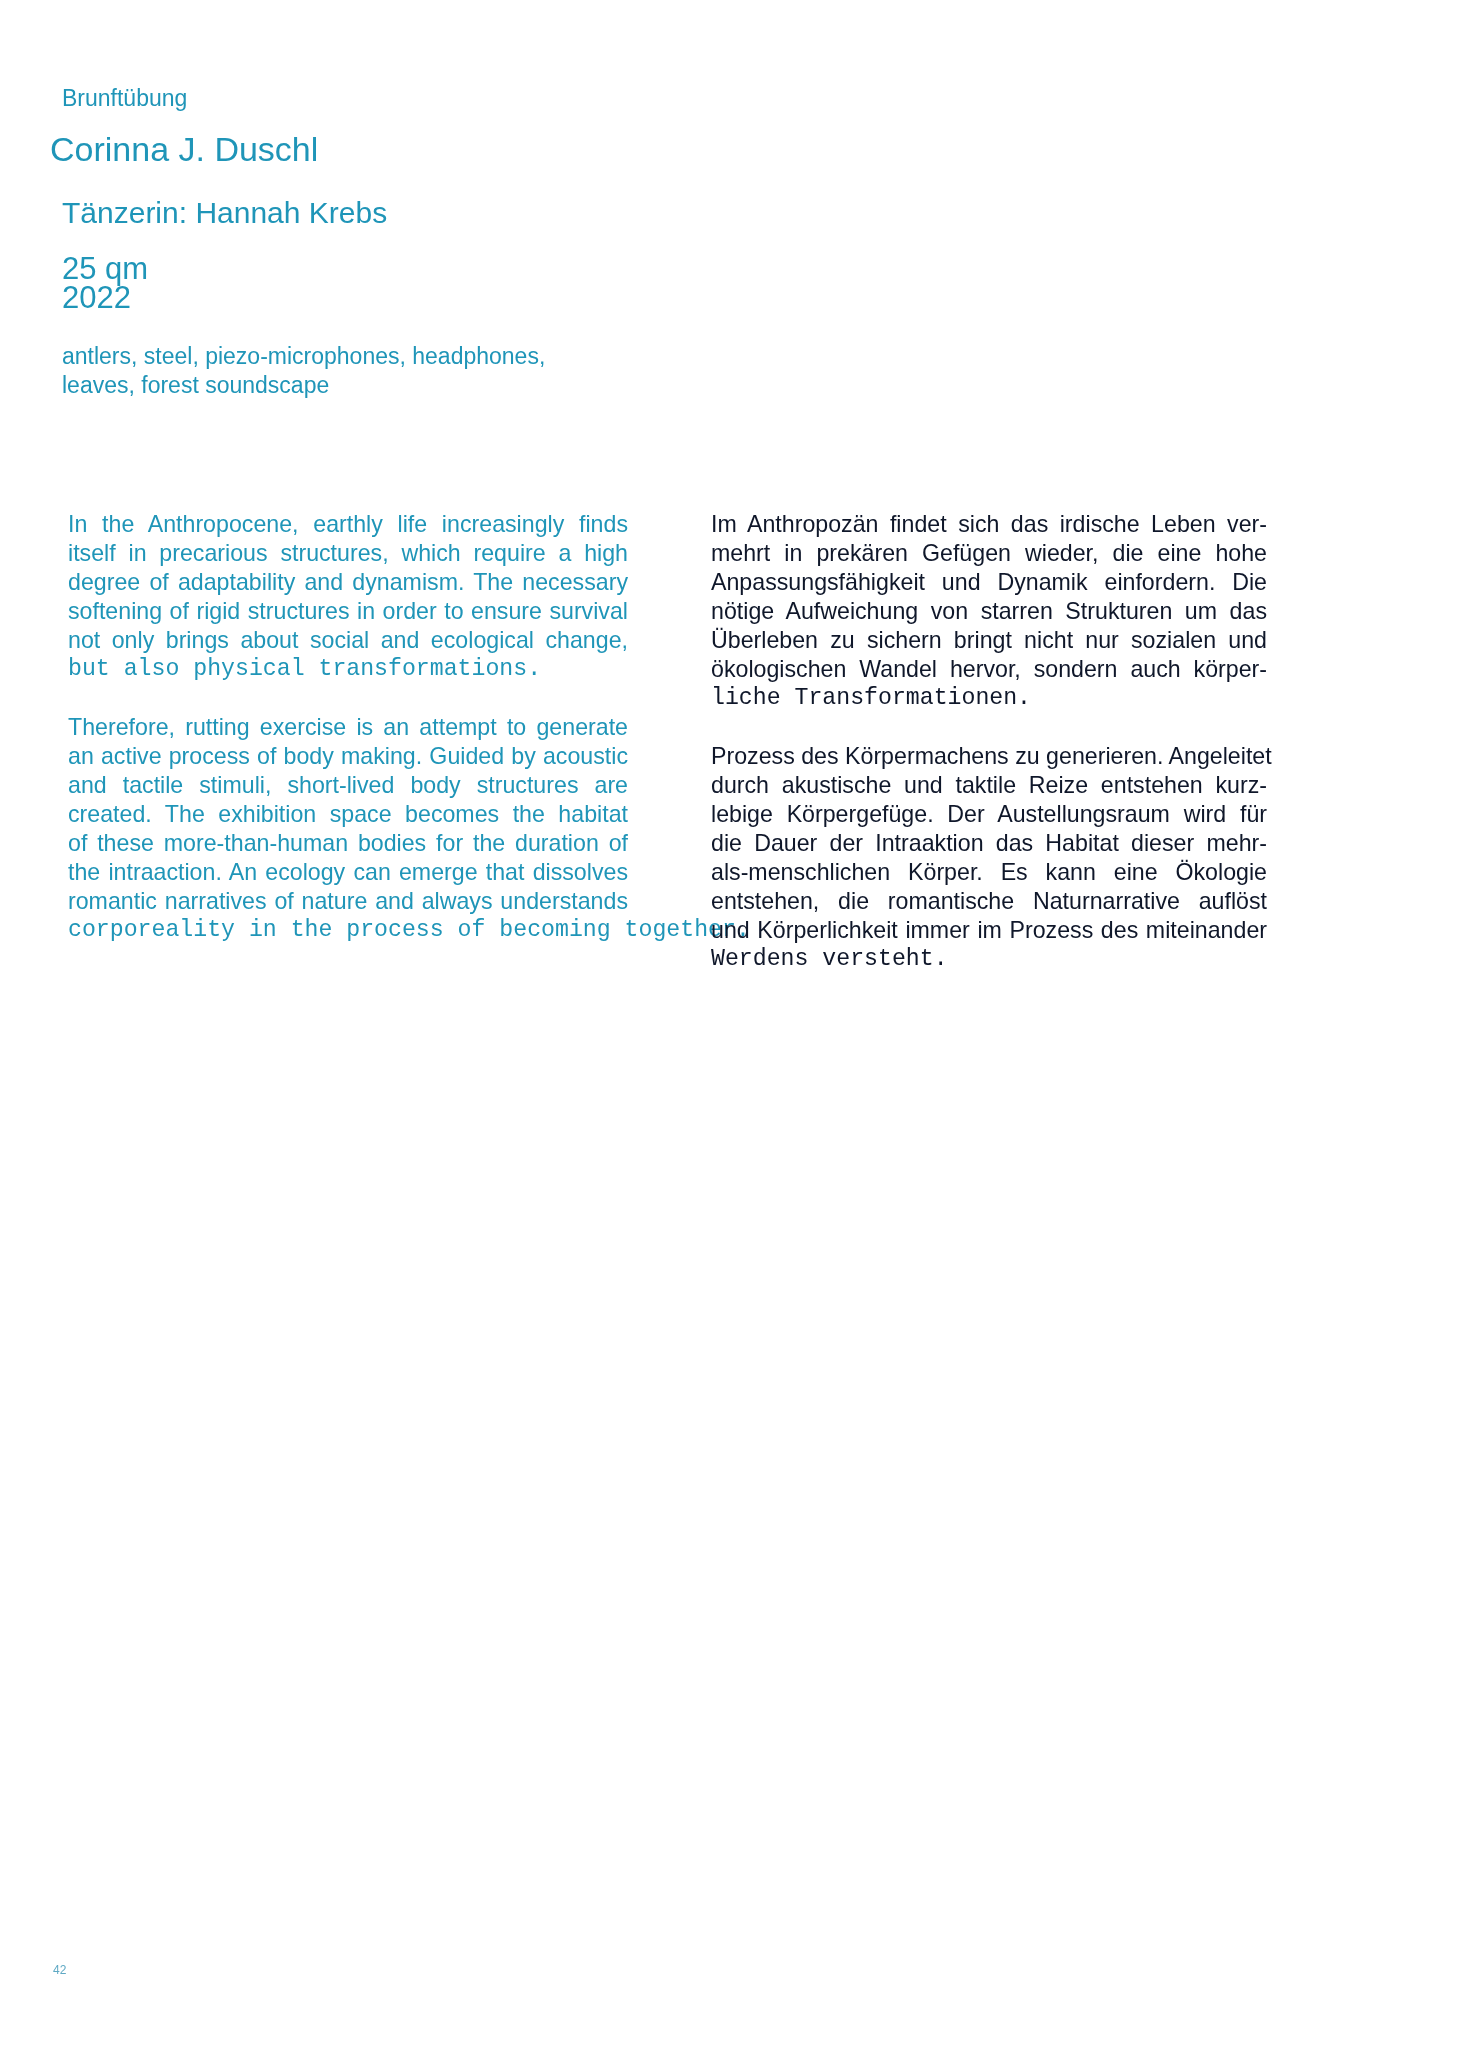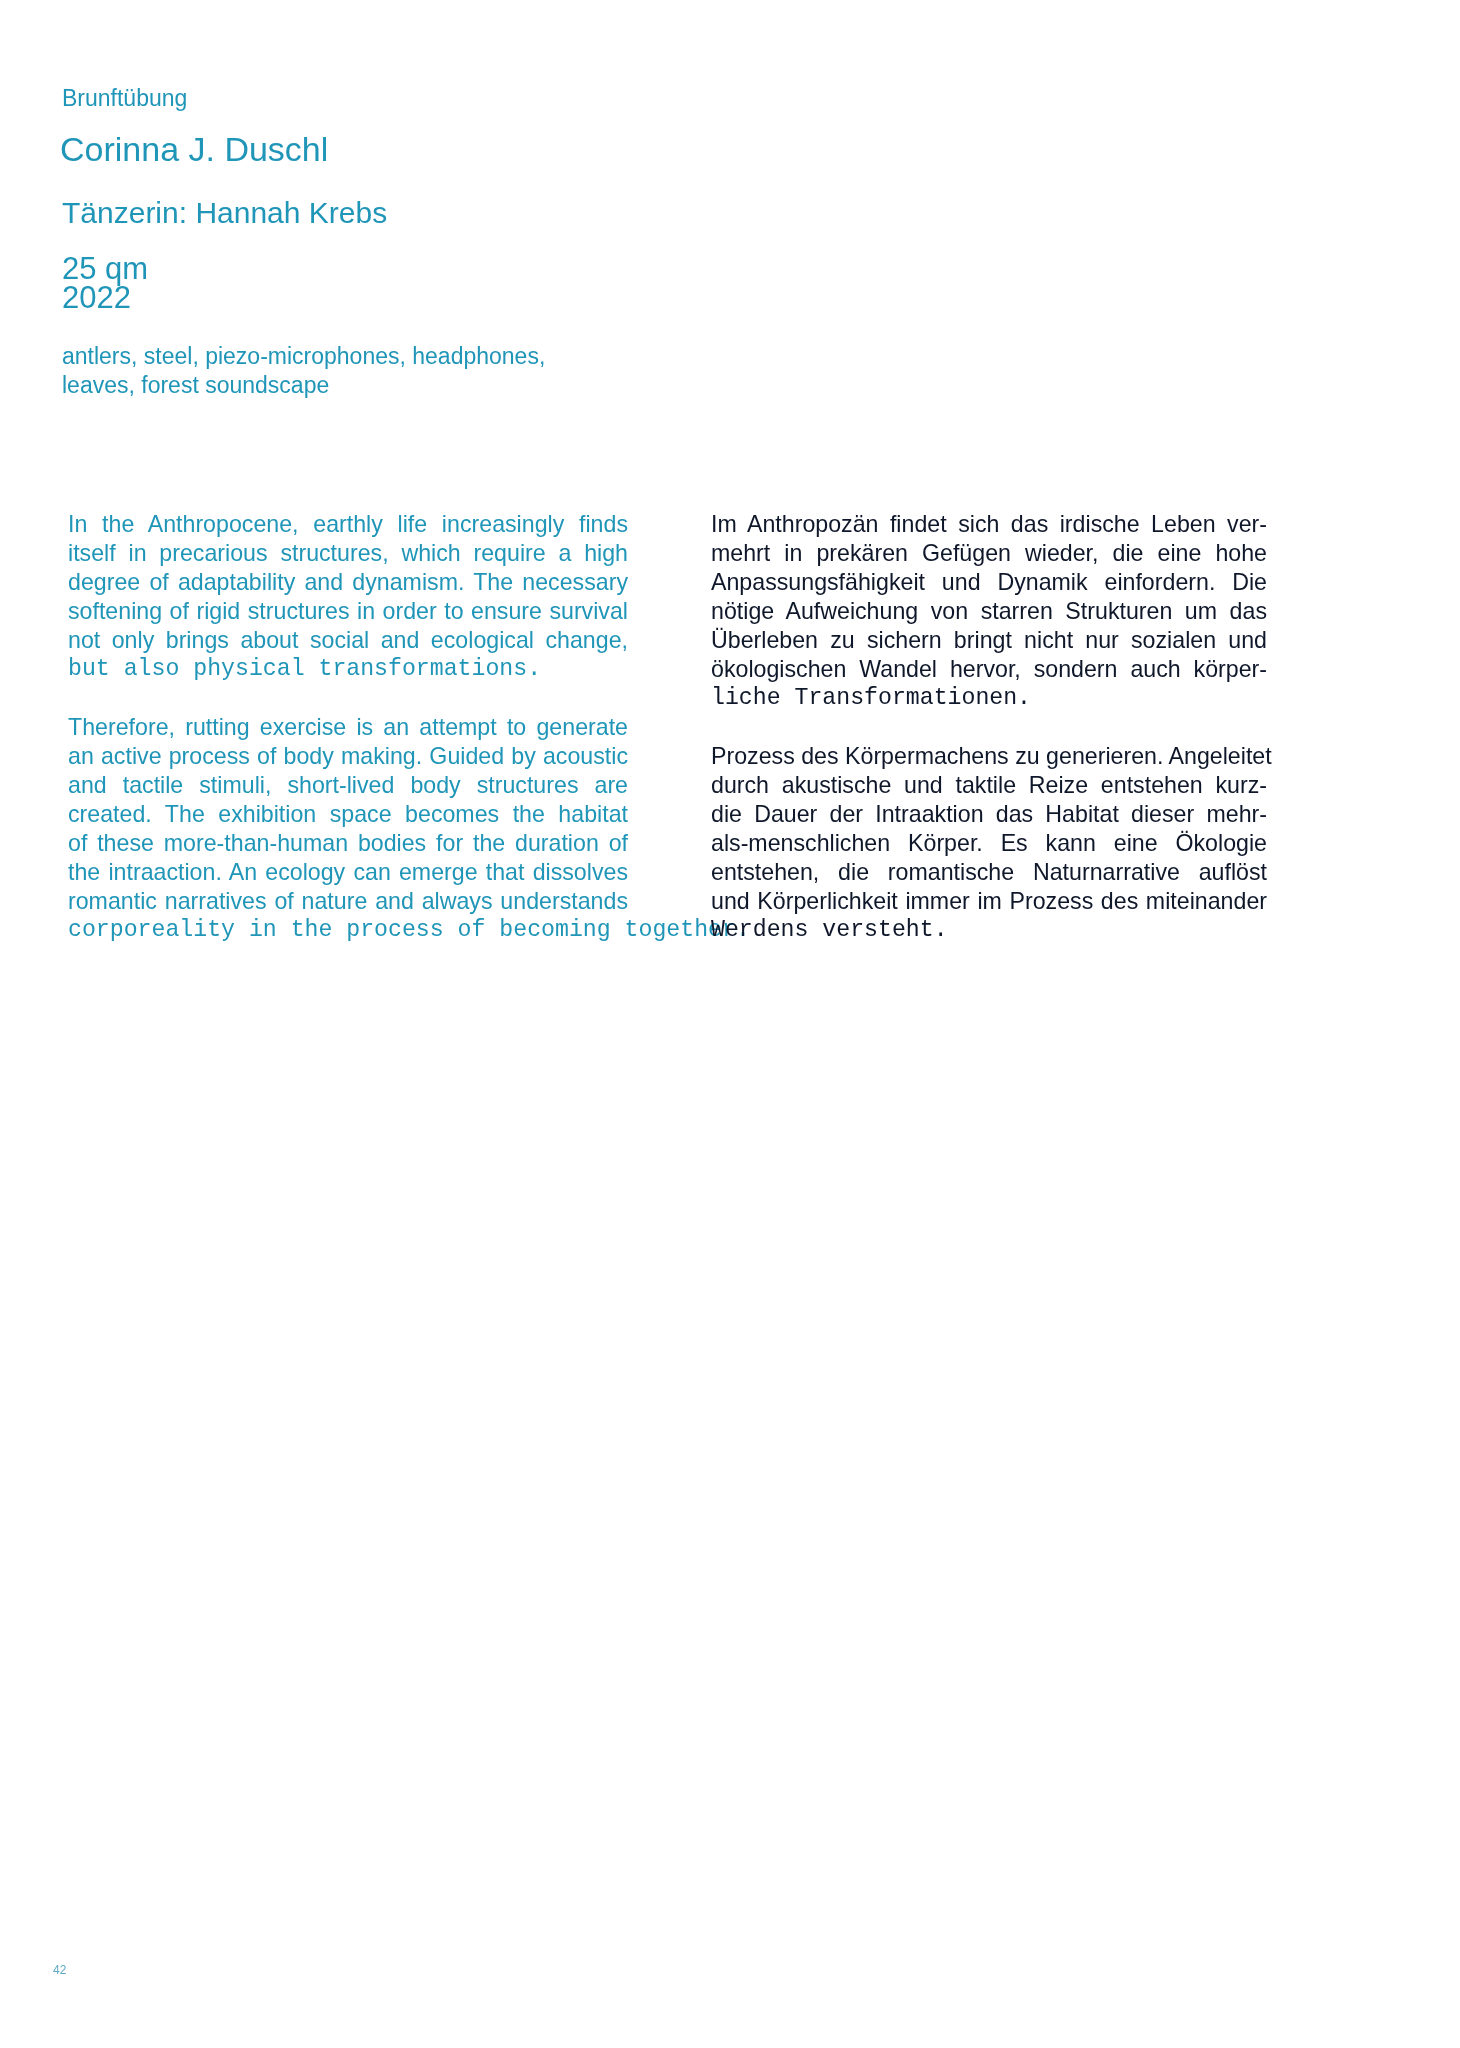--- a/index.html
+++ b/index.html
@@ -21,21 +21,21 @@
     left: 62px;
     top: 84px;
     font-size: 23px;
     line-height: 29px;
     margin: 0;
     font-weight: normal;
     white-space: nowrap;
   }
   .artist {
     position: absolute;
-    left: 60px;
+    left: 50px;
     top: 129px;
     font-size: 34px;
     line-height: 40px;
     margin: 0;
     font-weight: normal;
     white-space: nowrap;
   }
   .dancer {
     position: absolute;
     left: 62px;
@@ -142,20 +142,21 @@
     <div class="line">mehrt in prekären Gefügen wieder, die eine hohe</div>
     <div class="line">Anpassungsfähigkeit und Dynamik einfordern. Die</div>
     <div class="line">nötige Aufweichung von starren Strukturen um das</div>
     <div class="line">Überleben zu sichern bringt nicht nur sozialen und</div>
     <div class="line">ökologischen Wandel hervor, sondern auch körper-</div>
     <div class="line last">liche Transformationen.</div>
   </div>
   <div class="para">
     <div class="line">Prozess des Körpermachens zu generieren. Angeleitet</div>
     <div class="line">durch akustische und taktile Reize entstehen kurz-</div>
+    <div class="line">lebige Körpergefüge. Der Austellungsraum wird für</div>
     <div class="line">die Dauer der Intraaktion das Habitat dieser mehr-</div>
     <div class="line">als-menschlichen Körper.  Es kann eine Ökologie</div>
     <div class="line">entstehen, die romantische Naturnarrative auflöst</div>
     <div class="line">und Körperlichkeit immer im Prozess des miteinander</div>
     <div class="line last">Werdens versteht.</div>
   </div>
 </section>
 
 <div class="page-number">42</div>
 

